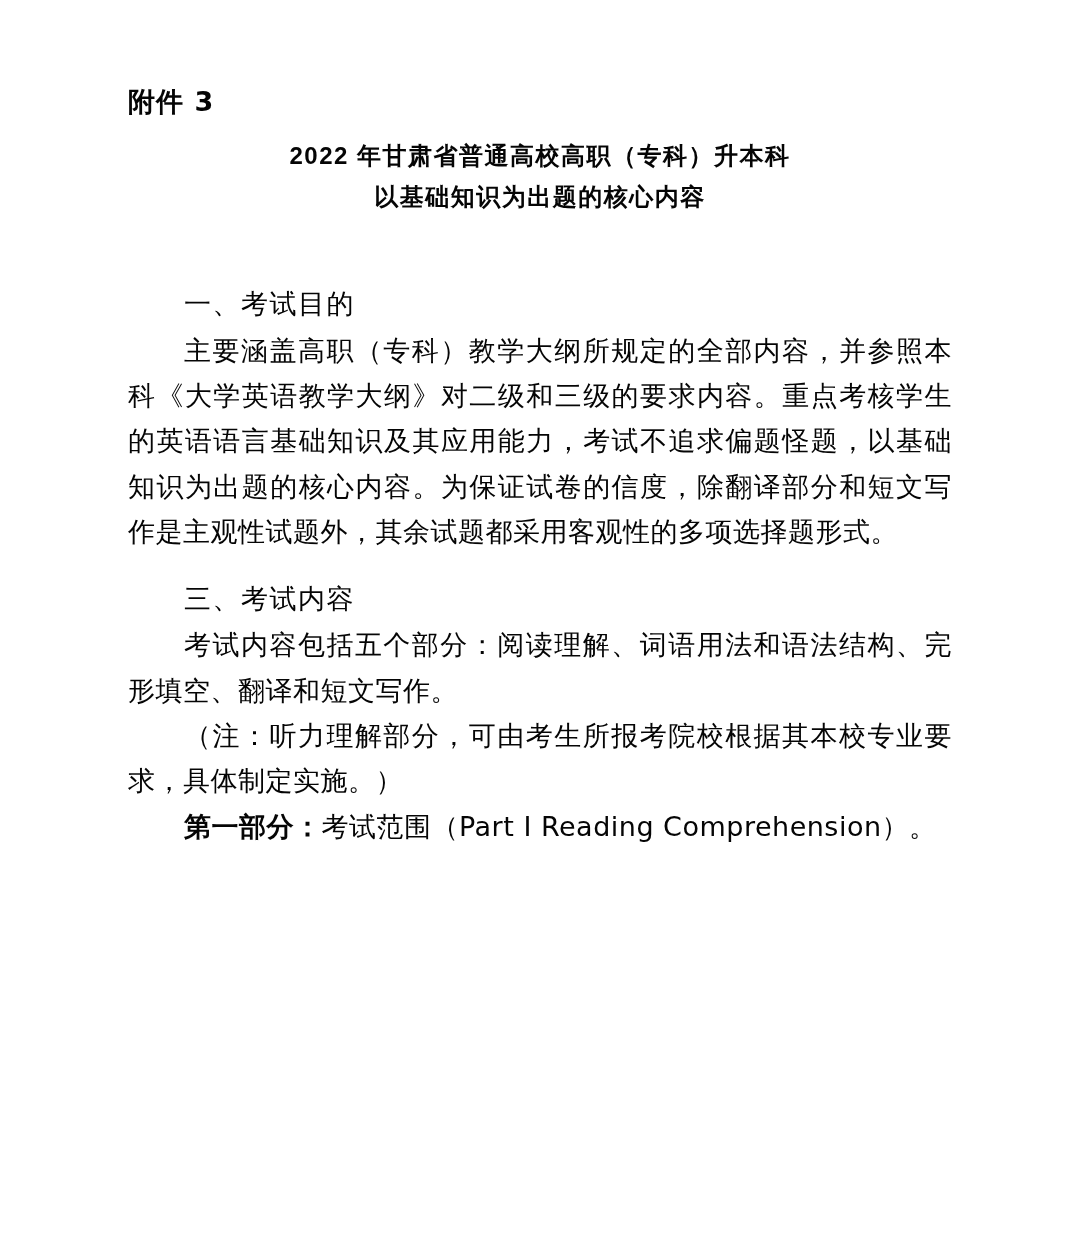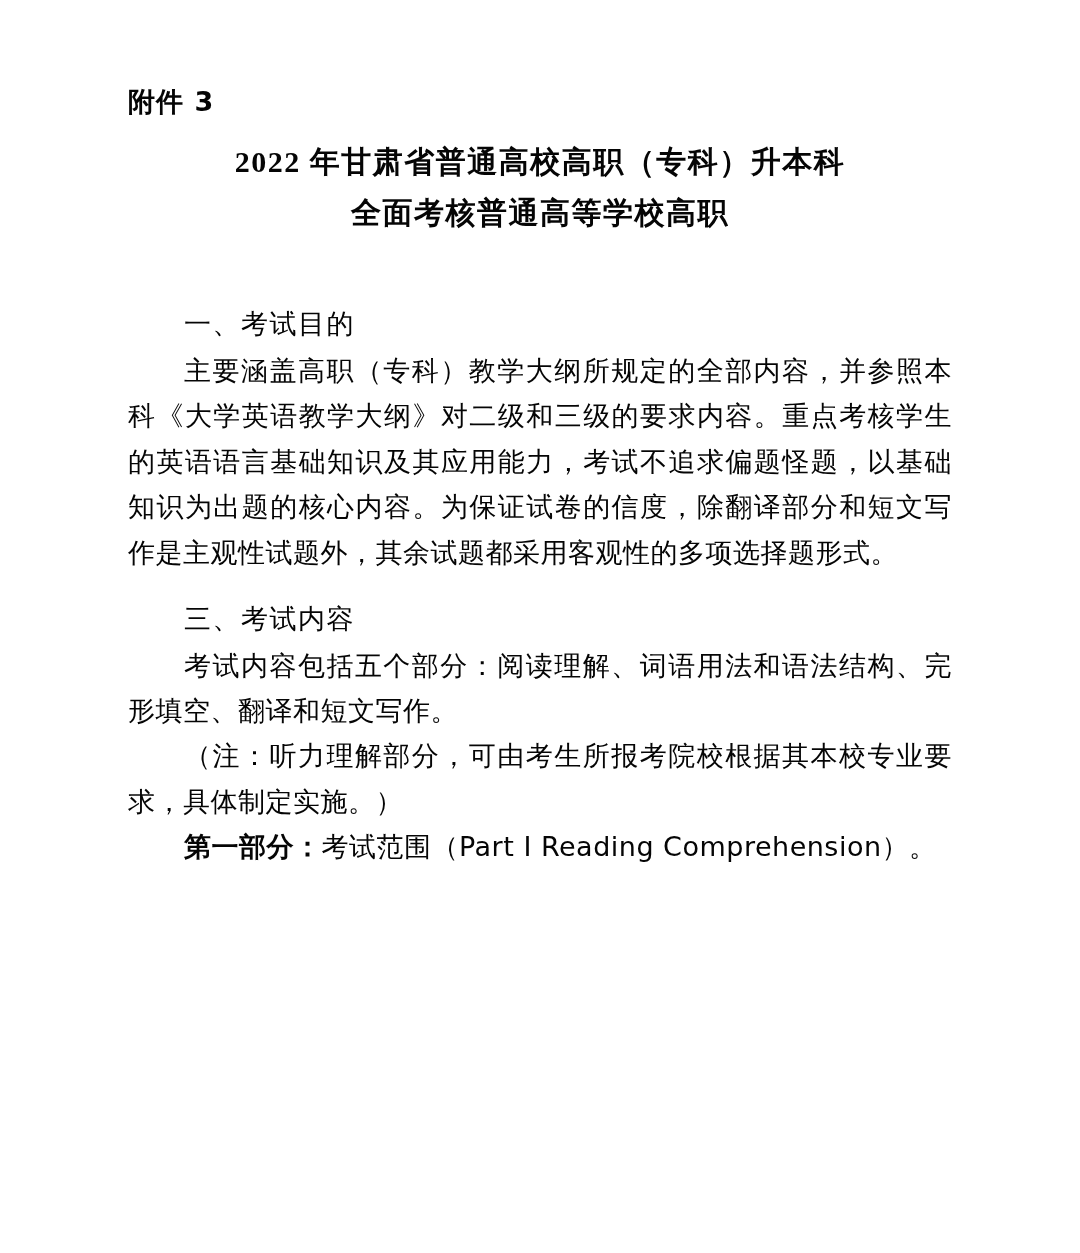--- a/index.html
+++ b/index.html
@@ -24,26 +24,26 @@
   .attachment-label {
     font-size: 27px;
     font-weight: 700;
     letter-spacing: 1px;
     line-height: 1.2;
     margin: 0 0 18px 0;
     font-family: "DejaVu Sans", "Liberation Sans", sans-serif;
   }
   .doc-title {
     text-align: center;
-    font-size: 30px;
+    font-size: 24px;
     font-weight: 700;
     line-height: 1.7;
     letter-spacing: 1.5px;
     margin: 0 0 16px 0;
-    font-family: Liberation Serif, serif;
+    font-family: Liberation Sans, sans-serif;
   }
   .doc-title .line {
     display: block;
     white-space: nowrap;
   }
   .section-heading {
     font-size: 27px;
     font-weight: 400;
     line-height: 1.62;
     letter-spacing: 1.5px;
@@ -85,21 +85,21 @@
 </style>
 </head>
 <body>
 
 <div class="page">
 
   <div class="attachment-label">附件 3</div>
 
   <div class="doc-title">
     <span class="line">2022 年甘肃省普通高校高职（专科）升本科</span>
-    <span class="line">全面考核普通高等学校高职</span>
+    <span class="line">以基础知识为出题的核心内容</span>
   </div>
 
   <div class="spacer-md"></div>
 
   <div class="section-heading">一、考试目的</div>
 
   <p class="body-para tight">主要涵盖高职（专科）教学大纲所规定的全部内容，并参照本科《大学英语教学大纲》对二级和三级的要求内容。重点考核学生的英语语言基础知识及其应用能力，考试不追求偏题怪题，以基础知识为出题的核心内容。为保证试卷的信度，除翻译部分和短文写作是主观性试题外，其余试题都采用客观性的多项选择题形式。</p>
 
   <div class="section-heading">三、考试内容</div>
   <p class="body-para tight">考试内容包括五个部分：阅读理解、词语用法和语法结构、完形填空、翻译和短文写作。</p>

